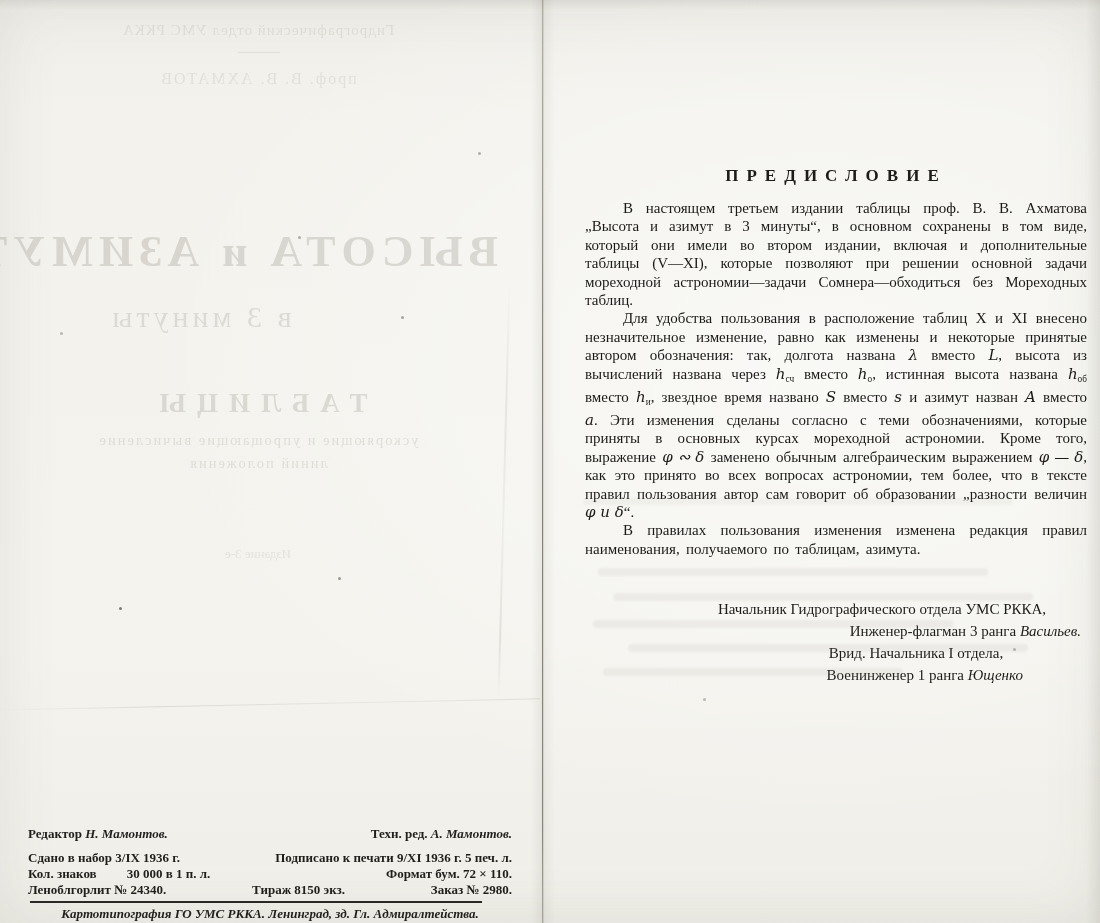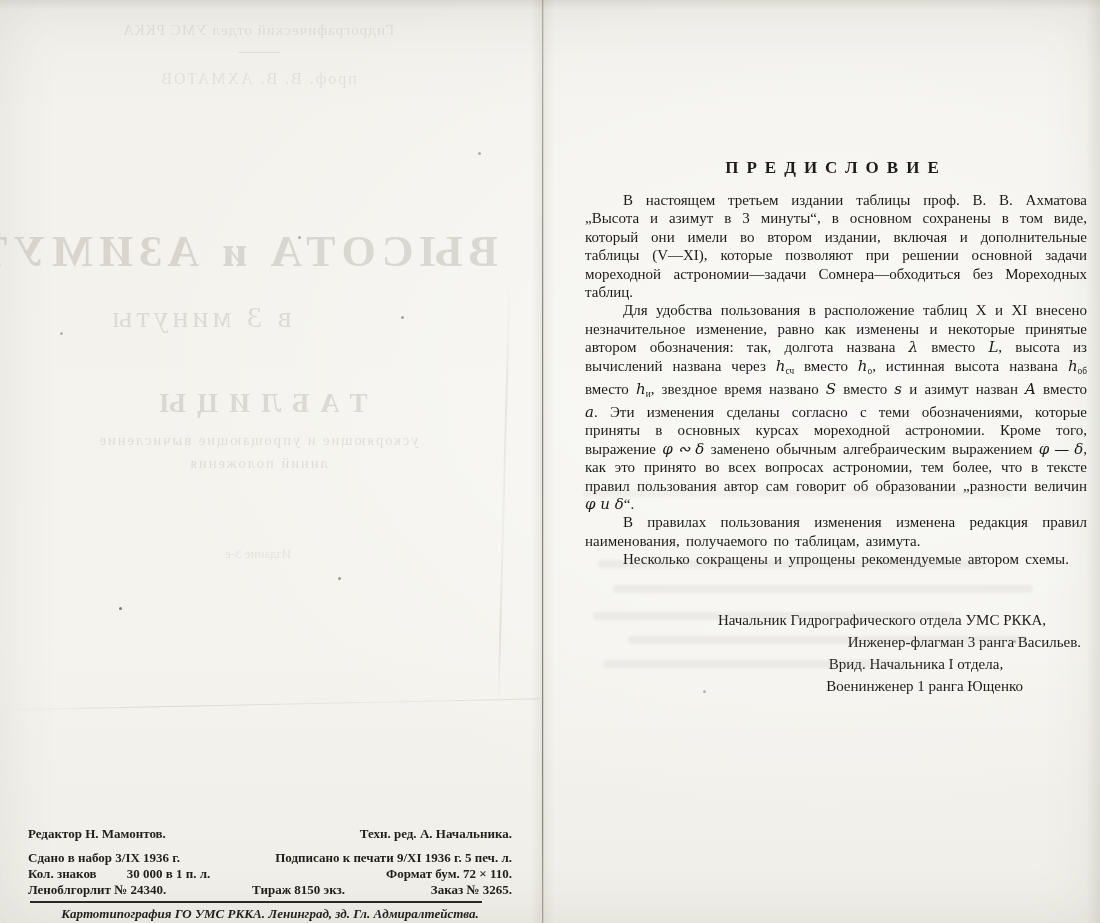--- a/index.html
+++ b/index.html
@@ -54,23 +54,23 @@
   .colophon{
     position:absolute;left:28px;top:826px;width:484px;
     font-size:13px;font-weight:700;line-height:15px;color:#201f1c;
   }
   .col-row{display:flex;justify-content:space-between;align-items:baseline;}
   .col-row.r1{margin-bottom:9px;}
   .col-row.r2,.col-row.r3{margin-bottom:1px;}
   .col-left-pair{display:flex;gap:30px;}
   .col-rule{border:none;border-top:2px solid #2a2926;margin:4px 0 3px 2px;width:452px;}
   .col-bottom{text-align:center;font-style:italic;}
-  .seg-i{}
+  .seg-i{font-style:italic;}
   
-  .page-right{position:absolute;top:0;left:543px;width:557px;height:649px;}
+  .page-right{position:absolute;top:8px;left:543px;width:557px;height:649px;}
   .text-col{position:absolute;left:42px;top:158px;width:502px;}
   .preface-heading{
     margin:0 0 13px 0;text-align:center;
     font-size:17px;font-weight:700;letter-spacing:8px;
   }
   .para{
     margin:0;text-indent:38px;text-align:justify;
     font-size:15px;line-height:18.4px;word-spacing:2.5px;
     color:#1b1a18;
   }
@@ -106,37 +106,37 @@
     <div class="ghost-line g-s1">ускоряющие и упрощающие вычисление</div>
     <div class="ghost-line g-s2">линий положения</div>
     <div class="ghost-line g-ed">Издание 3-е</div>
 
     <div class="crease"></div>
     <div class="wrinkle"></div>
 
     <div class="colophon">
       <div class="col-row r1">
         <span><span>Редактор </span><span class="seg-i">Н. Мамонтов.</span></span>
-        <span><span>Техн. ред. </span><span class="seg-i">А. Начальника.</span></span>
+        <span><span>Техн. ред. </span><span class="seg-i">А. Мамонтов.</span></span>
       </div>
       <div class="col-row r2">
         <span>Сдано в набор 3/IX 1936 г.</span>
         <span>Подписано к печати 9/XI 1936 г. 5 печ. л.</span>
       </div>
       <div class="col-row r3">
         <span class="col-left-pair">
           <span>Кол. знаков</span>
           <span>30 000 в 1 п. л.</span>
         </span>
         <span>Формат бум. 72 × 110.</span>
       </div>
       <div class="col-row r4">
         <span>Леноблгорлит № 24340.</span>
         <span>Тираж 8150 экз.</span>
-        <span>Заказ № 3265.</span>
+        <span>Заказ № 2980.</span>
       </div>
       <hr class="col-rule">
       <div class="col-bottom">Картотипография ГО УМС РККА. Ленинград, зд. Гл. Адмиралтейства.</div>
     </div>
 
     <div class="speck" style="left:119px;top:607px;"></div>
     <div class="speck" style="left:338px;top:577px;opacity:.45;"></div>
     <div class="speck" style="left:298px;top:236px;opacity:.35;"></div>
     <div class="speck" style="left:401px;top:316px;opacity:.4;"></div>
     <div class="speck" style="left:60px;top:332px;opacity:.3;"></div>
@@ -147,21 +147,20 @@
   <div class="gutter-line"></div>
 
   <div class="page-right">
     <div class="text-col">
 
       <h1 class="preface-heading">ПРЕДИСЛОВИЕ</h1>
 
       <p class="para">В настоящем третьем издании таблицы проф. В. В. Ахматова „Высота и азимут в 3 минуты“, в основном сохранены в том виде, который они имели во втором издании, включая и дополнительные таблицы (V—XI), которые позволяют при решении основной задачи мореходной астрономии—задачи Сомнера—обходиться без Мореходных таблиц.</p>
       <p class="para"><span>Для удобства пользования в расположение таблиц X и XI внесено незначительное изменение, равно как изменены и некоторые принятые автором обозначения: так, долгота названа </span><span class="seg-i">λ</span><span> вместо </span><span class="seg-i">L</span><span>, высота из вычислений названа через </span><span class="seg-i">h</span><span class="seg-sub">сч</span><span> вместо </span><span class="seg-i">h</span><span class="seg-sub">о</span><span>, истинная высота названа </span><span class="seg-i">h</span><span class="seg-sub">об</span><span> вместо </span><span class="seg-i">h</span><span class="seg-sub">и</span><span>, звездное время названо </span><span class="seg-i">S</span><span> вместо </span><span class="seg-i">s</span><span> и азимут назван </span><span class="seg-i">A</span><span> вместо </span><span class="seg-i">a</span><span>. Эти изменения сделаны согласно с теми обозначениями, которые приняты в основных курсах мореходной астрономии. Кроме того, выражение </span><span class="seg-i">φ ∾ δ</span><span> заменено обычным алгебраическим выражением </span><span class="seg-i">φ — δ</span><span>, как это принято во всех вопросах астрономии, тем более, что в тексте правил пользования автор сам говорит об образовании „разности величин </span><span class="seg-i">φ и δ</span><span>“.</span></p>
       <p class="para">В правилах пользования изменения изменена редакция правил наименования, получаемого по таблицам, азимута.</p>
-      <p class="para">Несколько сокращены и упрощены рекомендуемые автором схемы.</p>
 
       <div class="signatures">
         <div class="sig1">
           <div class="sig-l1">Начальник Гидрографического отдела УМС РККА,</div>
           <div class="sig-r"><span>Инженер-флагман 3 ранга </span><span class="seg-i">Васильев.</span></div>
         </div>
         <div class="sig2">
           <div class="sig-l1">Врид. Начальника I отдела,</div>
           <div class="sig-r"><span>Военинженер 1 ранга </span><span class="seg-i">Ющенко</span></div>
         </div>

